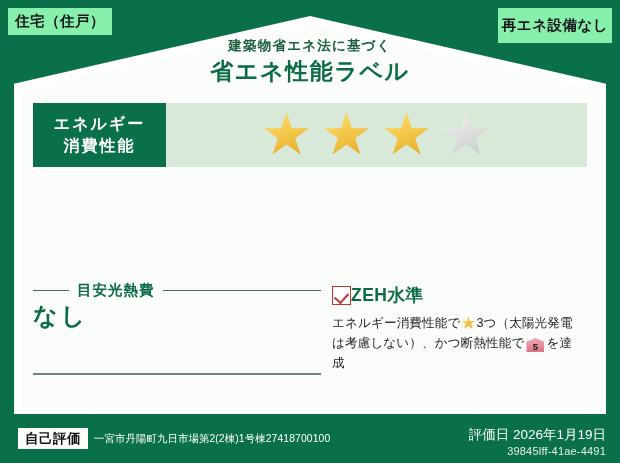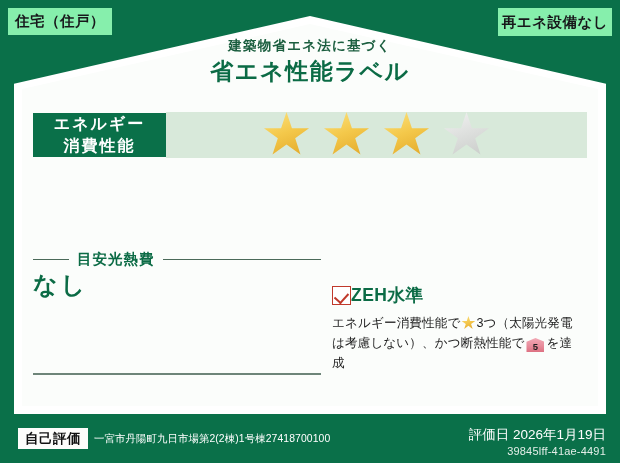--- a/index.html
+++ b/index.html
@@ -36,42 +36,42 @@
     background: #86efac;
     color: #17171a;
     font-size: 14.5px;
     font-weight: 700;
     letter-spacing: 0.5px;
     display: flex; align-items: center; justify-content: center;
     white-space: nowrap;
     z-index: 8;
   }
   #badge-dwelling { left: 8px; top: 8px; width: 104px; height: 27px; }
-  #badge-renew    { right: 8px; top: 8px; width: 114px; height: 28px; }
+  #badge-renew    { right: 8px; top: 8px; width: 114px; height: 35px; }
 
   
   .title-wrap {
     position: absolute; left: 0; top: 38px; width: 620px;
     text-align: center; z-index: 6;
   }
   .title-sub {
     font-size: 13.5px; font-weight: 700; color: #1b5e3f;
     letter-spacing: 1.2px; line-height: 1.2;
   }
   .title-main {
     font-size: 23px; font-weight: 700; color: #0b6b45;
     letter-spacing: 1.6px; margin-top: 4px; line-height: 1.2;
   }
 
   
   .rows {
     position: absolute; left: 33px; top: 103px;
     width: 554px; z-index: 7;
   }
-  .rate-row { display: flex; height: 64px; margin-bottom: 7px; align-items: center; }
+  .rate-row { display: flex; height: 64px; margin-bottom: 7px; }
   .rate-label {
     width: 133px; background: #0a7049; color: #ffffff;
     display: flex; flex-direction: column;
     align-items: center; justify-content: center;
     font-size: 16px; font-weight: 700; letter-spacing: 2px;
     line-height: 1.35; flex: none;
   }
   .rate-label .ln { display: block; }
   .rate-value {
     flex: 1; background: #d8e9da;
@@ -105,21 +105,21 @@
   .gbadge.active { background: linear-gradient(180deg,#f2a9b5 0%,#ea8d9c 50%,#df7182 100%); color:#1f1f1f; }
   .gbadge.dim    { background: linear-gradient(180deg,#f2f3f2 0%,#e6e8e6 55%,#d8dbd8 100%); color:#b6bcb6; }
 
   
   .cost-box {
     position: absolute; left: 33px; top: 250px;
     width: 288px; z-index: 7;
   }
   .cost-head {
     display: flex; align-items: center; gap: 8px;
-    color: #0b6b45; font-size: 14.5px; font-weight: 700; letter-spacing: 1px;
+    color: #0b6b45; font-size: 14.5px; font-weight: 700; letter-spacing: 1px; margin-top: 31px;
   }
   .cost-head .rule { flex: 1; height: 1px; background: #4a6a59; }
   .cost-head .rule.short { flex: 0 0 36px; }
   .cost-value {
     text-align: left; color: #0b6b45;
     font-size: 24px; font-weight: 700; letter-spacing: 3px;
   }
   .cost-rule-bottom {
     position: absolute; left: 0; top: 123px;
     width: 288px; height: 2px; background: #6e8579;

